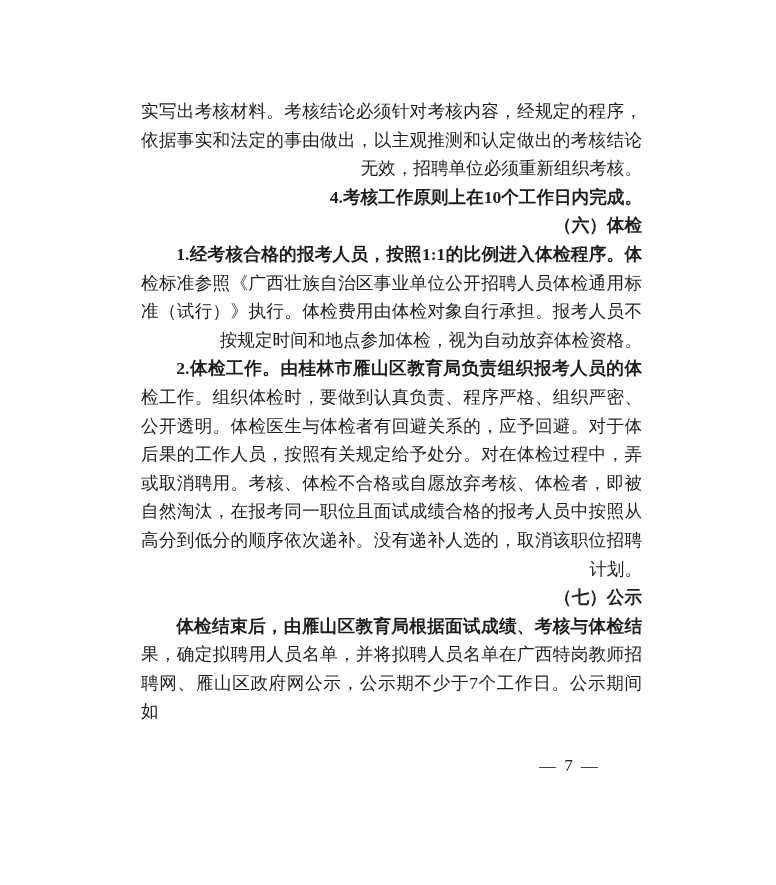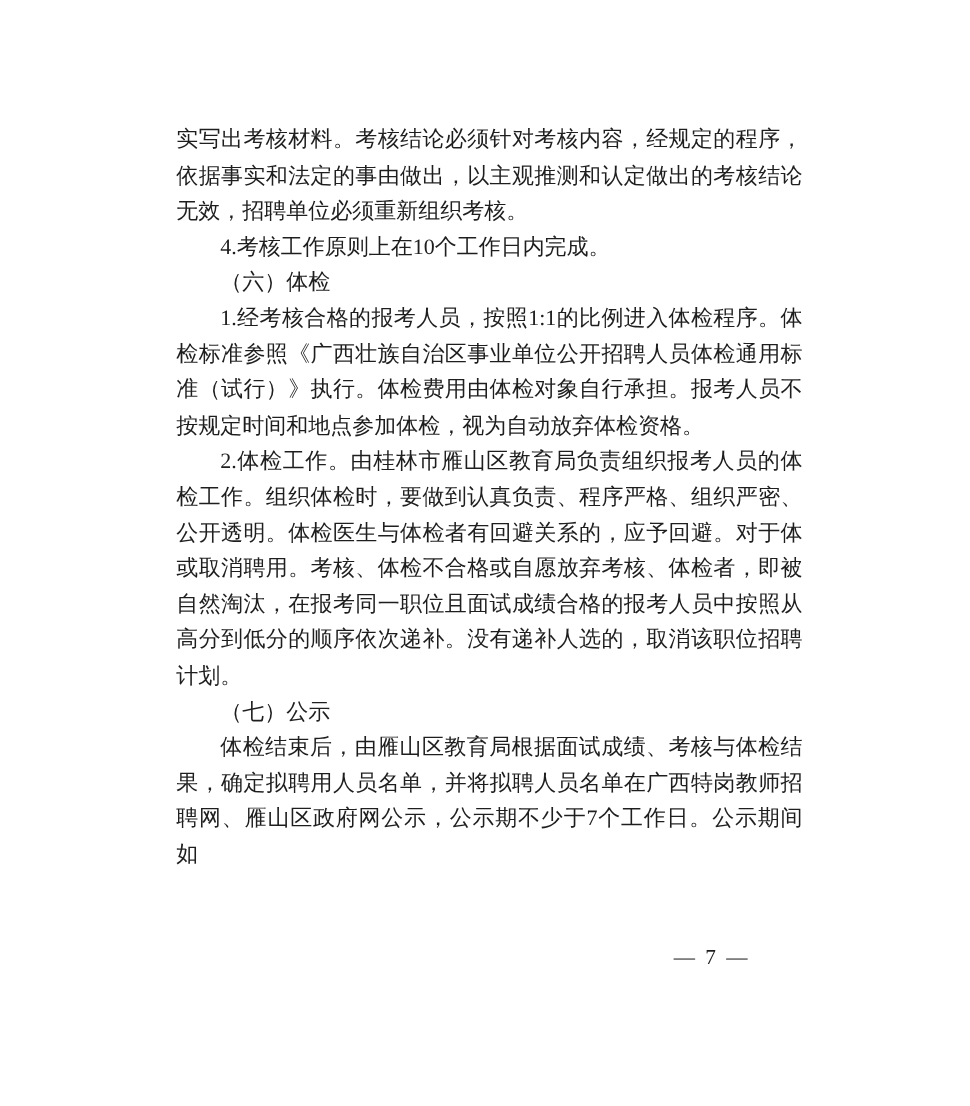--- a/index.html
+++ b/index.html
@@ -22,31 +22,32 @@
     position: absolute;
     left: 141px;
     top: 97px;
     width: 501px;
   }
   .line {
     font-size: 17.6px;
     line-height: 28.6px;
     height: 28.6px;
     letter-spacing: 0;
-    text-align: left;
+    text-align: right;
     overflow: visible;
   }
   
   .line.j {
     text-align: justify;
     text-align-last: justify;
   }
   
   .line.ind {
     text-indent: 2em;
+    font-weight: bold;
   }
   .page-number {
     position: absolute;
     left: 141px;
     top: 754px;
     width: 501px;
     box-sizing: border-box;
     padding-right: 42px;
     text-align: right;
     font-size: 17px;
@@ -65,20 +66,21 @@
     <div class="line">无效，招聘单位必须重新组织考核。</div>
     <div class="line ind">4.考核工作原则上在10个工作日内完成。</div>
     <div class="line ind">（六）体检</div>
     <div class="line ind j">1.经考核合格的报考人员，按照1:1的比例进入体检程序。体</div>
     <div class="line j">检标准参照《广西壮族自治区事业单位公开招聘人员体检通用标</div>
     <div class="line j">准（试行）》执行。体检费用由体检对象自行承担。报考人员不</div>
     <div class="line">按规定时间和地点参加体检，视为自动放弃体检资格。</div>
     <div class="line ind j">2.体检工作。由桂林市雁山区教育局负责组织报考人员的体</div>
     <div class="line j">检工作。组织体检时，要做到认真负责、程序严格、组织严密、</div>
     <div class="line j">公开透明。体检医生与体检者有回避关系的，应予回避。对于体</div>
+    <div class="line j">后果的工作人员，按照有关规定给予处分。对在体检过程中，弄</div>
     <div class="line j">或取消聘用。考核、体检不合格或自愿放弃考核、体检者，即被</div>
     <div class="line j">自然淘汰，在报考同一职位且面试成绩合格的报考人员中按照从</div>
     <div class="line j">高分到低分的顺序依次递补。没有递补人选的，取消该职位招聘</div>
     <div class="line">计划。</div>
     <div class="line ind">（七）公示</div>
     <div class="line ind j">体检结束后，由雁山区教育局根据面试成绩、考核与体检结</div>
     <div class="line j">果，确定拟聘用人员名单，并将拟聘人员名单在广西特岗教师招</div>
     <div class="line j">聘网、雁山区政府网公示，公示期不少于7个工作日。公示期间如</div>
   </div>
   <div class="page-number">— 7 —</div>

